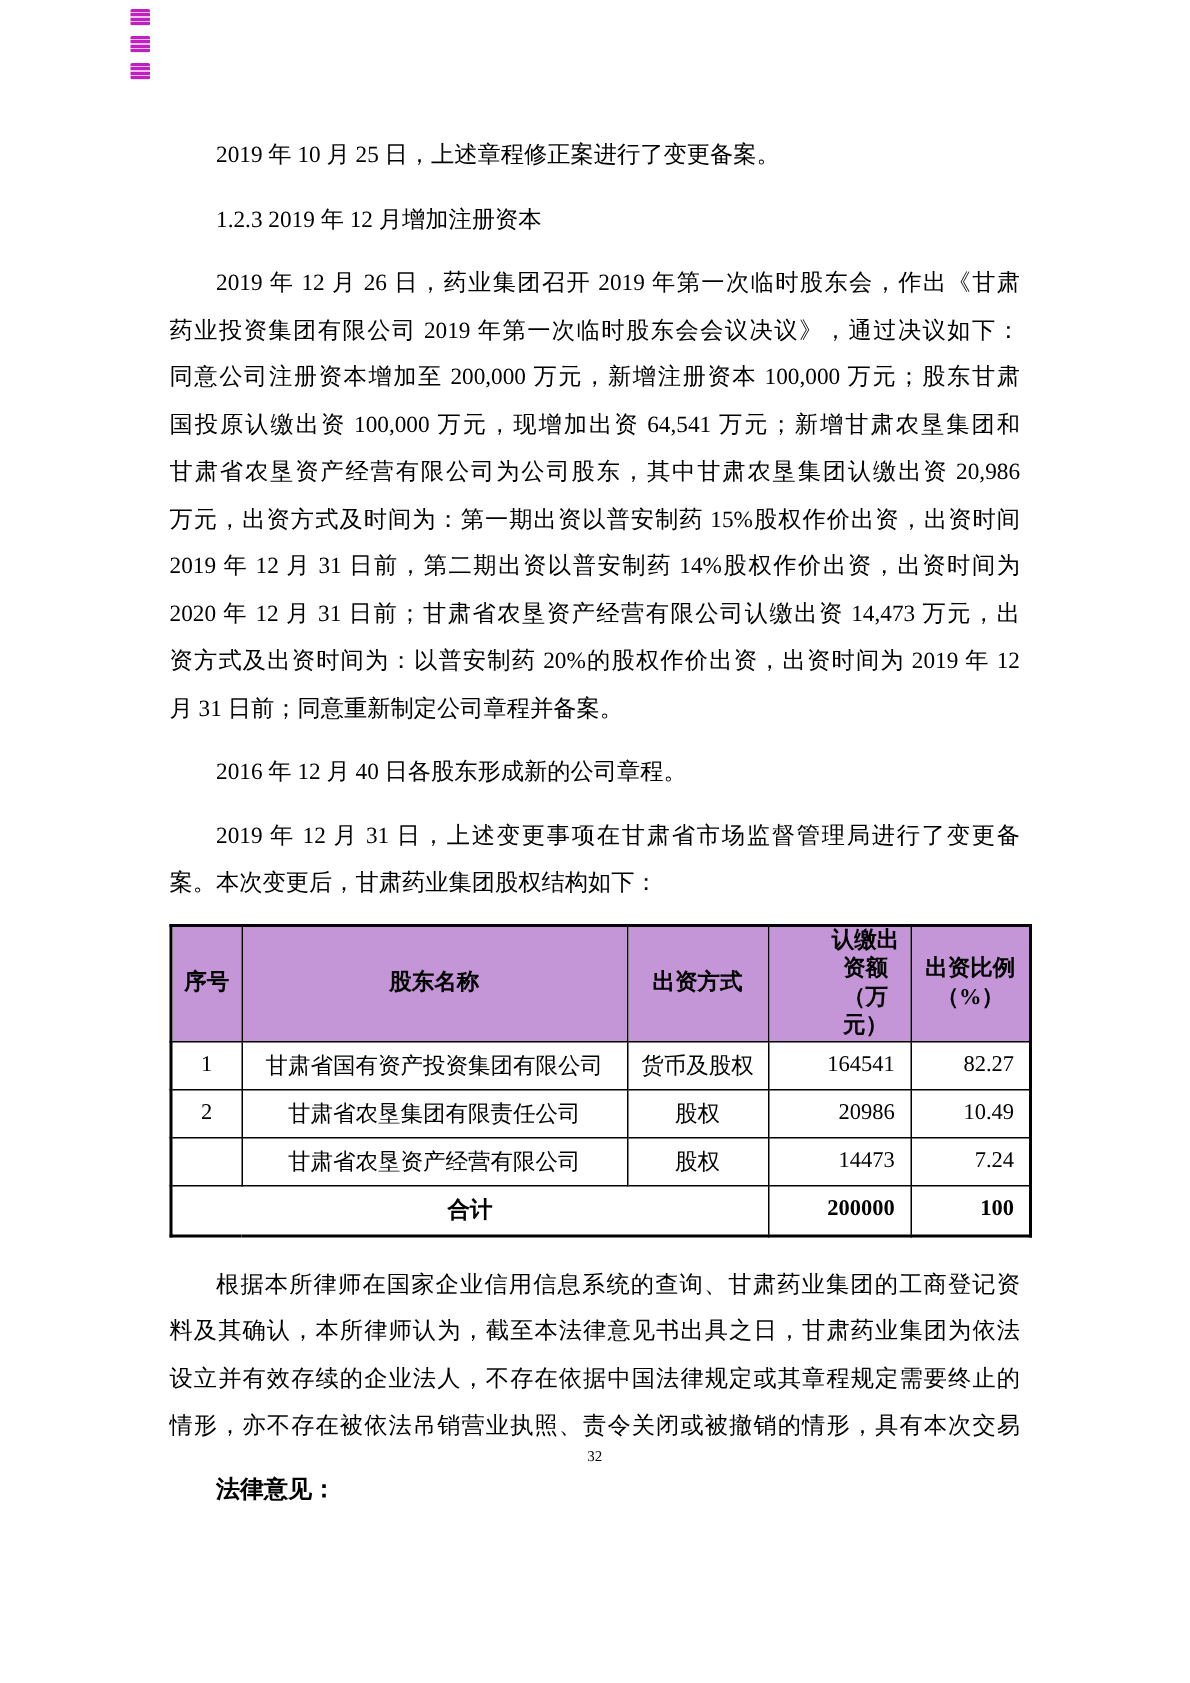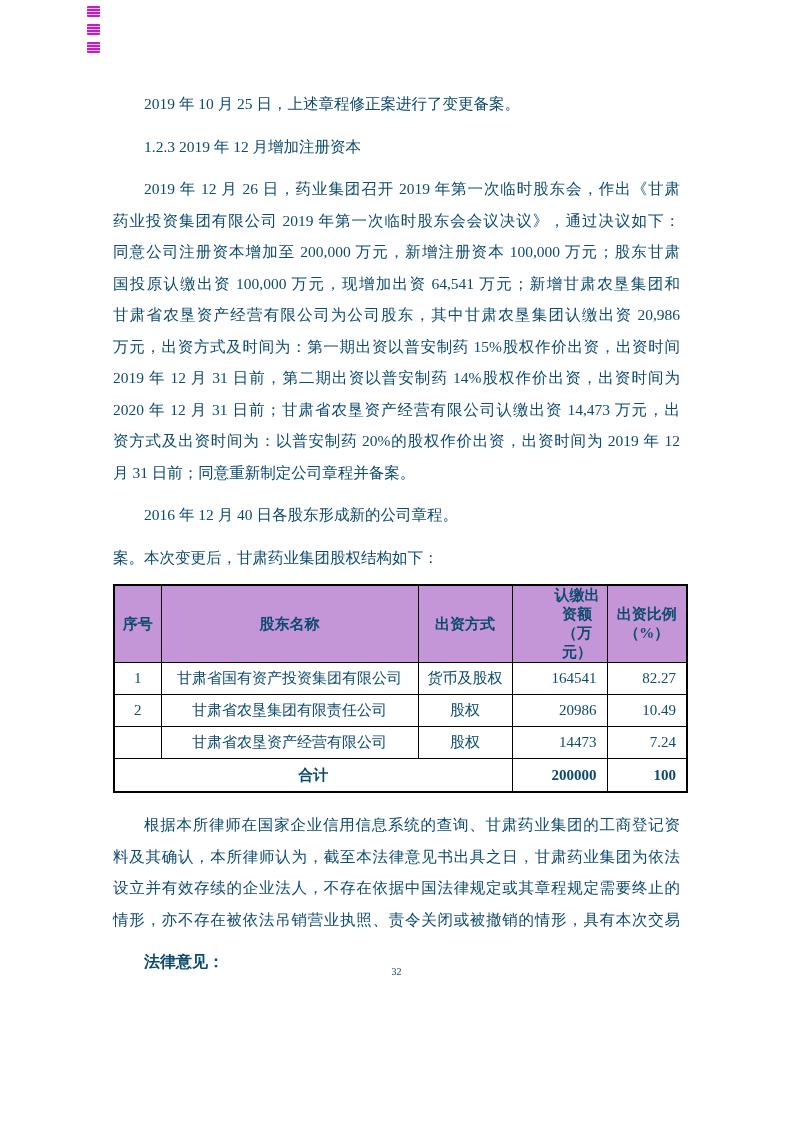--- a/index.html
+++ b/index.html
@@ -1,18 +1,18 @@
 <!DOCTYPE html>
 <html><head>
 <meta charset="utf-8">
 <style>
   html,body{margin:0;padding:0;background:#fff;}
   .page{
     position:relative;width:793px;height:1122px;background:#fff;overflow:hidden;
-    font-family:"Liberation Serif","DejaVu Serif",serif;color:#0c4a6e;
+    font-family:"Liberation Serif","DejaVu Serif",serif;color:#000000;
   }
   .margin-marks{position:absolute;left:87px;top:6px;width:16px;}
   .mark{
     display:block;width:13px;height:11px;margin-bottom:7px;border-radius:1px;
     background:repeating-linear-gradient(180deg,#C21FC2 0 2px,#ECC2EC 2px 3px);
   }
   .body{position:absolute;left:113px;top:88px;width:567px;}
   .para{margin:0 0 11px 0;}
   .line{
     font-size:15.5px;line-height:31.5px;white-space:nowrap;
@@ -69,20 +69,21 @@
           <div class="line">万元，出资方式及时间为：第一期出资以普安制药 15%股权作价出资，出资时间</div>
           <div class="line">2019 年 12 月 31 日前，第二期出资以普安制药 14%股权作价出资，出资时间为</div>
           <div class="line">2020 年 12 月 31 日前；甘肃省农垦资产经营有限公司认缴出资 14,473 万元，出</div>
           <div class="line">资方式及出资时间为：以普安制药 20%的股权作价出资，出资时间为 2019 年 12</div>
           <div class="line last">月 31 日前；同意重新制定公司章程并备案。</div>
         </div>
         <div class="para">
           <div class="line first last">2016 年 12 月 40 日各股东形成新的公司章程。</div>
         </div>
         <div class="para">
+          <div class="line first">2019 年 12 月 31 日，上述变更事项在甘肃省市场监督管理局进行了变更备</div>
           <div class="line last">案。本次变更后，甘肃药业集团股权结构如下：</div>
         </div>
       </div>
 
     <table class="equity">
       <colgroup>
         <col style="width:47px">
           <col style="width:257px">
           <col style="width:94px">
         <col style="width:95px">

